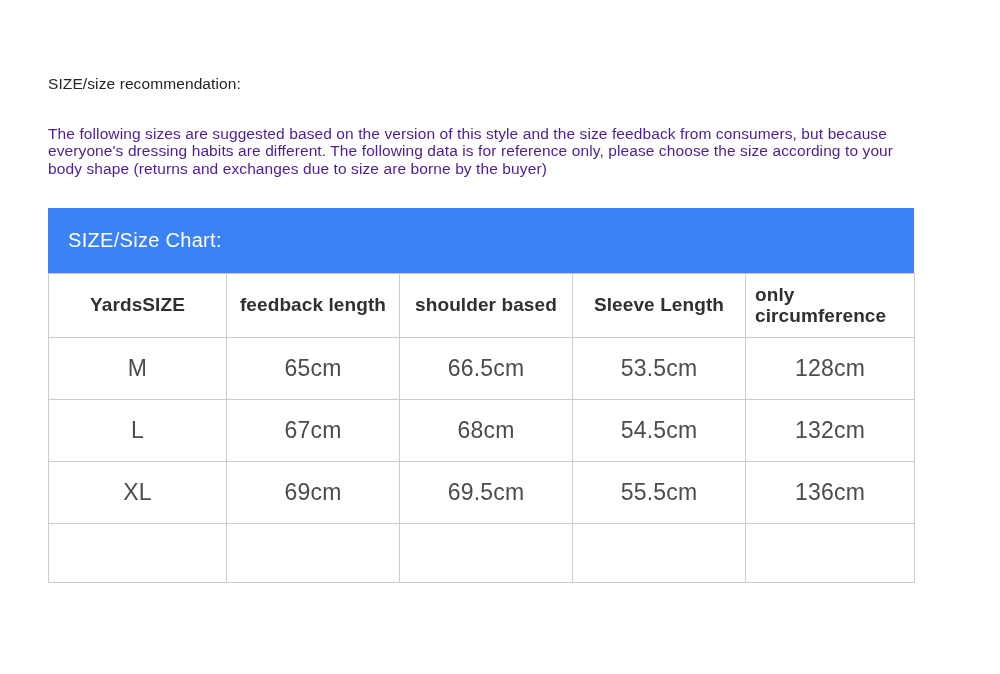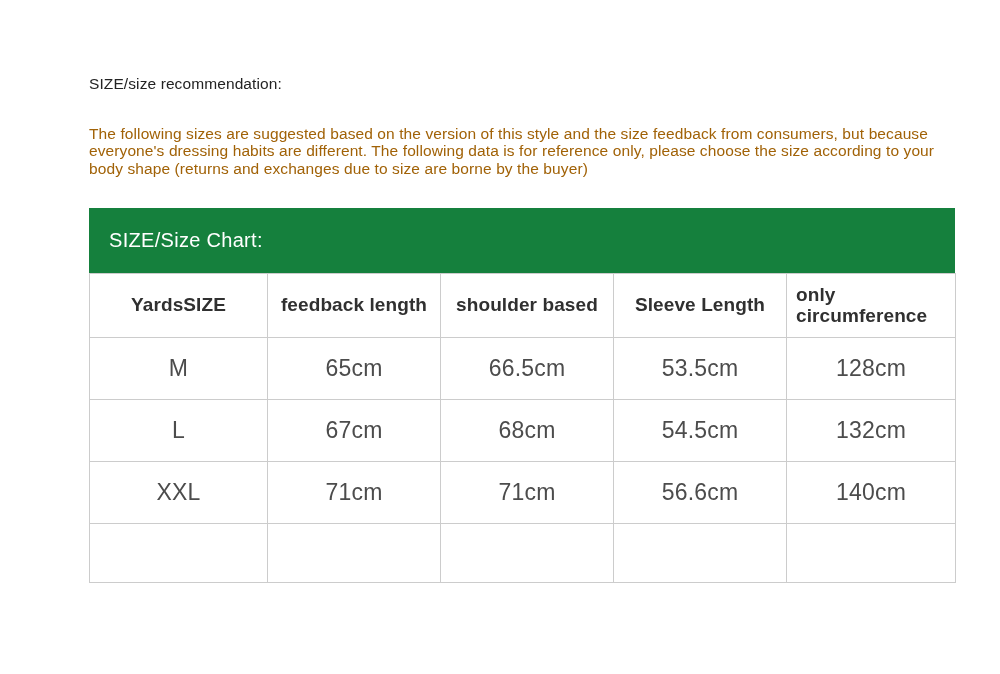--- a/index.html
+++ b/index.html
@@ -10,34 +10,34 @@
   body {
     width: 1000px;
     height: 674px;
     overflow: hidden;
     font-family: "Liberation Sans", "DejaVu Sans", sans-serif;
     -webkit-font-smoothing: antialiased;
   }
   .page {
     box-sizing: border-box;
     width: 900px;
-    padding: 76px 66px 0 89px;
+    padding: 76px 66px 0 48px;
   }
   .section-title {
     font-size: 15.5px;
     line-height: 16px;
     color: #232323;
     letter-spacing: 0.1px;
   }
   .size-description {
     margin: 33px 0 0 0;
     width: 866px;
     font-size: 15.5px;
     line-height: 17.3px;
-    color: #a16207;
+    color: #4c1d95;
     letter-spacing: 0.1px;
   }
   .chart-banner {
     margin-top: 31px;
     width: 866px;
     height: 65px;
     box-sizing: border-box;
     display: flex;
     align-items: center;
     padding-left: 20px;
@@ -87,21 +87,21 @@
 </style>
 </head>
 <body>
 
 <div class="page">
 
   <div class="section-title">SIZE/size recommendation:</div>
 
   <p class="size-description">The following sizes are suggested based on the version of this style and the size feedback from consumers, but because everyone's dressing habits are different. The following data is for reference only, please choose the size according to your body shape (returns and exchanges due to size are borne by the buyer)</p>
 
-  <div class="chart-banner" style="background: #15803d;">
+  <div class="chart-banner" style="background: #3b82f6;">
     <span class="banner-title">SIZE/Size Chart:</span>
   </div>
 
   <table class="size-table">
     <colgroup>
       <col style="width:178px">
       <col style="width:173px">
       <col style="width:173px">
       <col style="width:173px">
       <col style="width:169px">
@@ -124,25 +124,25 @@
         <td>128cm</td>
       </tr>
       <tr>
         <td>L</td>
         <td>67cm</td>
         <td>68cm</td>
         <td>54.5cm</td>
         <td>132cm</td>
       </tr>
       <tr>
-        <td>XXL</td>
-        <td>71cm</td>
-        <td>71cm</td>
-        <td>56.6cm</td>
-        <td>140cm</td>
+        <td>XL</td>
+        <td>69cm</td>
+        <td>69.5cm</td>
+        <td>55.5cm</td>
+        <td>136cm</td>
       </tr>
       <tr class="empty-row">
         <td></td>
         <td></td>
         <td></td>
         <td></td>
         <td></td>
       </tr>
     </tbody>
   </table>

